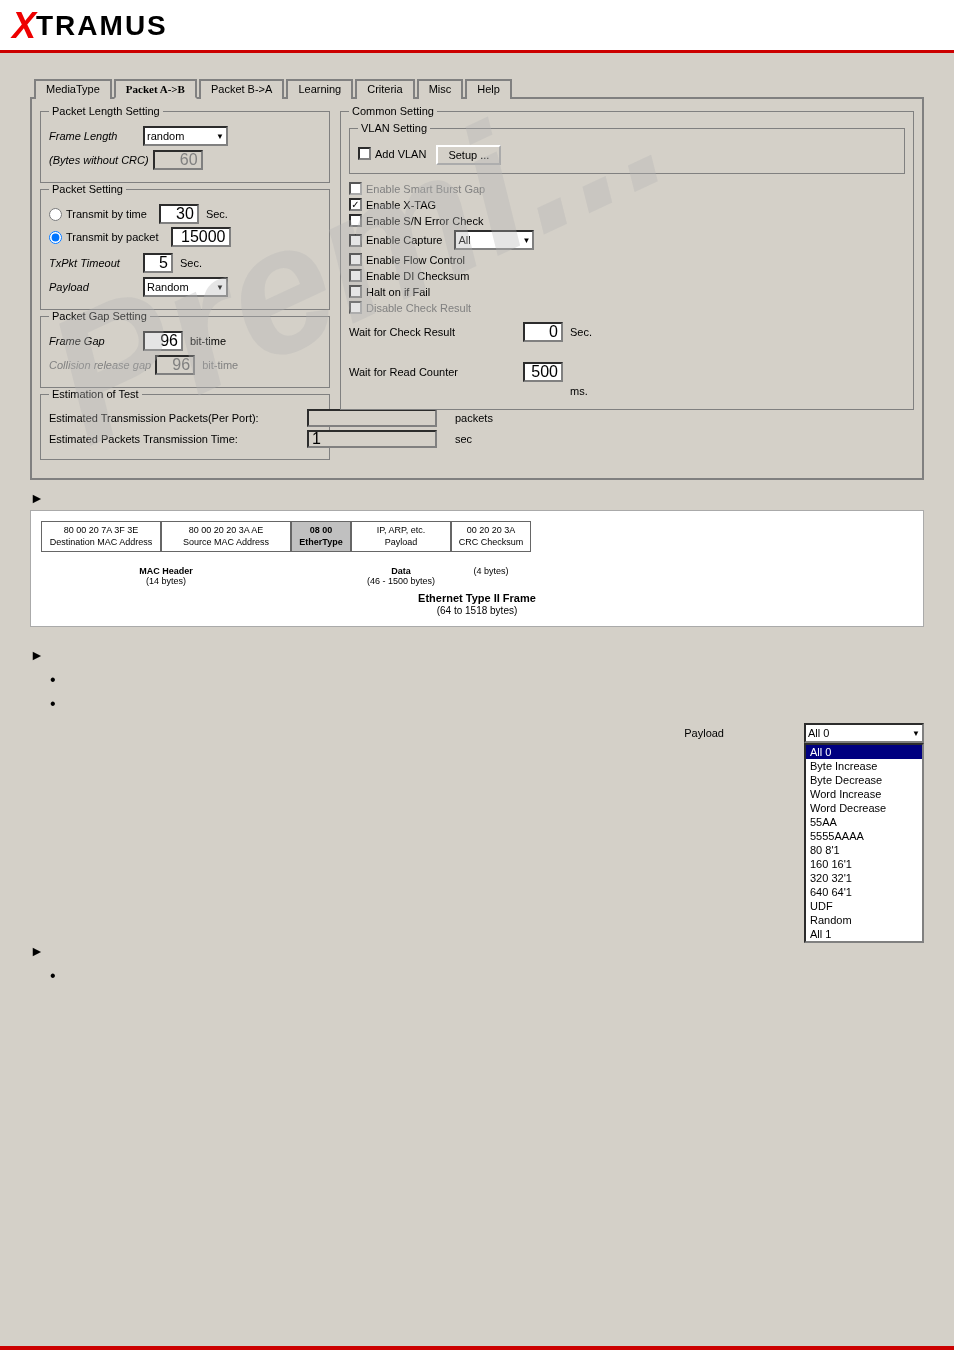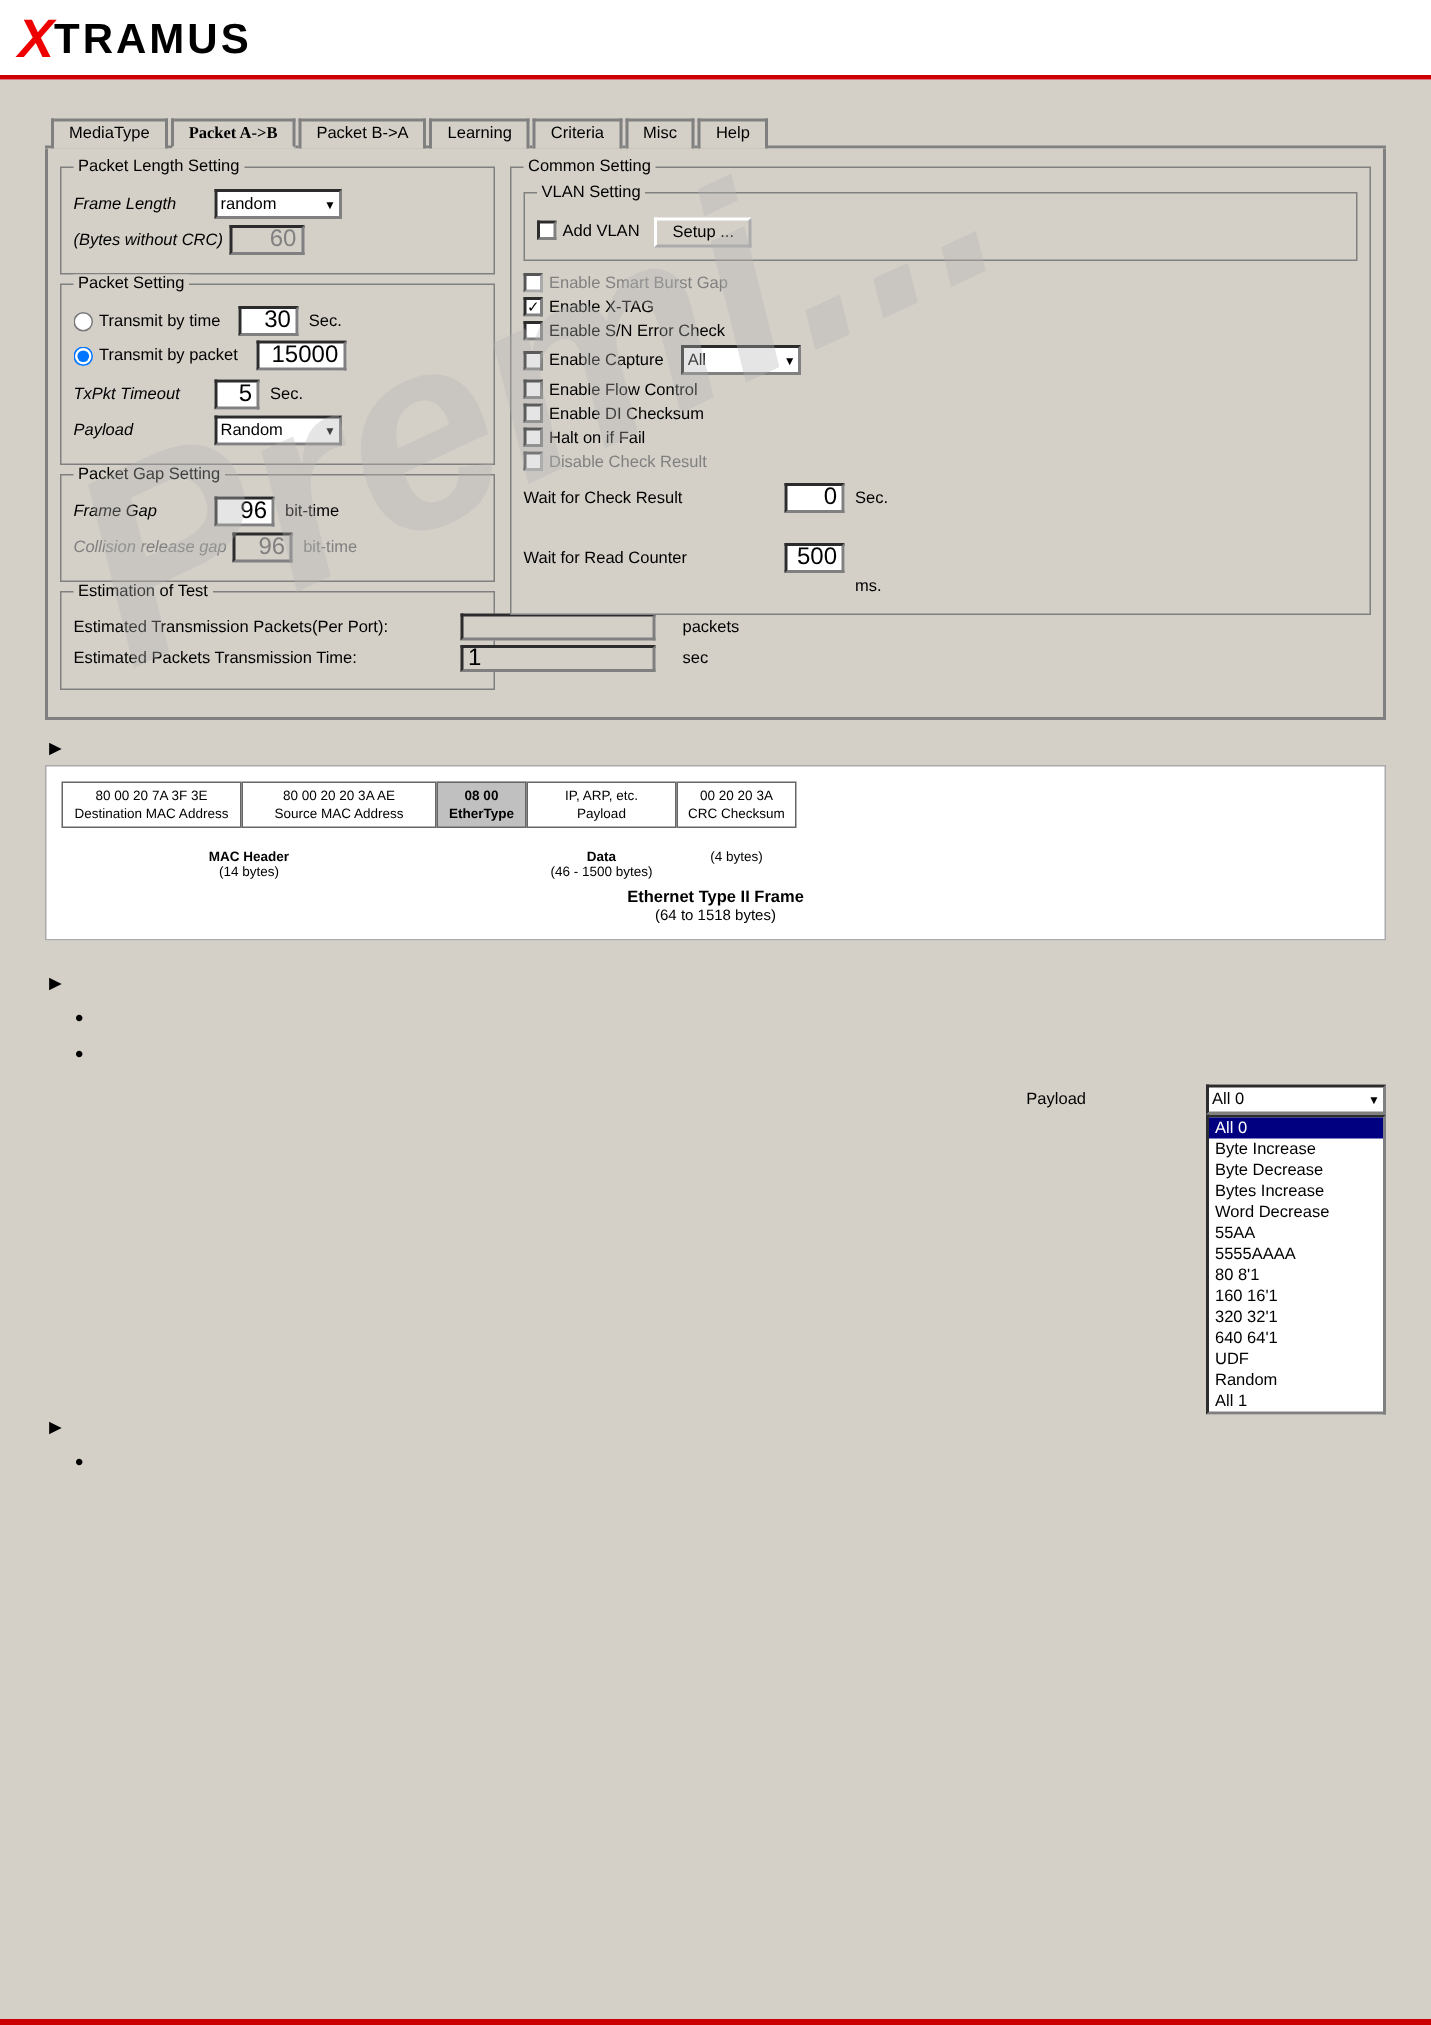--- a/index.html
+++ b/index.html
@@ -504,21 +504,21 @@
         <span>Payload</span>
         <div style="position:relative;">
           <div class="dropdown" style="width:120px;">
             <span>All 0</span>
             <span class="dropdown-arrow">▼</span>
           </div>
           <div class="dropdown-list" style="position:absolute; top:20px; left:0; z-index:100; border:2px inset #808080;">
             <div class="dropdown-list-item selected">All 0</div>
             <div class="dropdown-list-item">Byte Increase</div>
             <div class="dropdown-list-item">Byte Decrease</div>
-            <div class="dropdown-list-item">Bytes Increase</div>
+            <div class="dropdown-list-item">Word Increase</div>
             <div class="dropdown-list-item">Word Decrease</div>
             <div class="dropdown-list-item">55AA</div>
             <div class="dropdown-list-item">5555AAAA</div>
             <div class="dropdown-list-item">80 8'1</div>
             <div class="dropdown-list-item">160 16'1</div>
             <div class="dropdown-list-item">320 32'1</div>
             <div class="dropdown-list-item">640 64'1</div>
             <div class="dropdown-list-item">UDF</div>
             <div class="dropdown-list-item">Random</div>
             <div class="dropdown-list-item">All 1</div>

